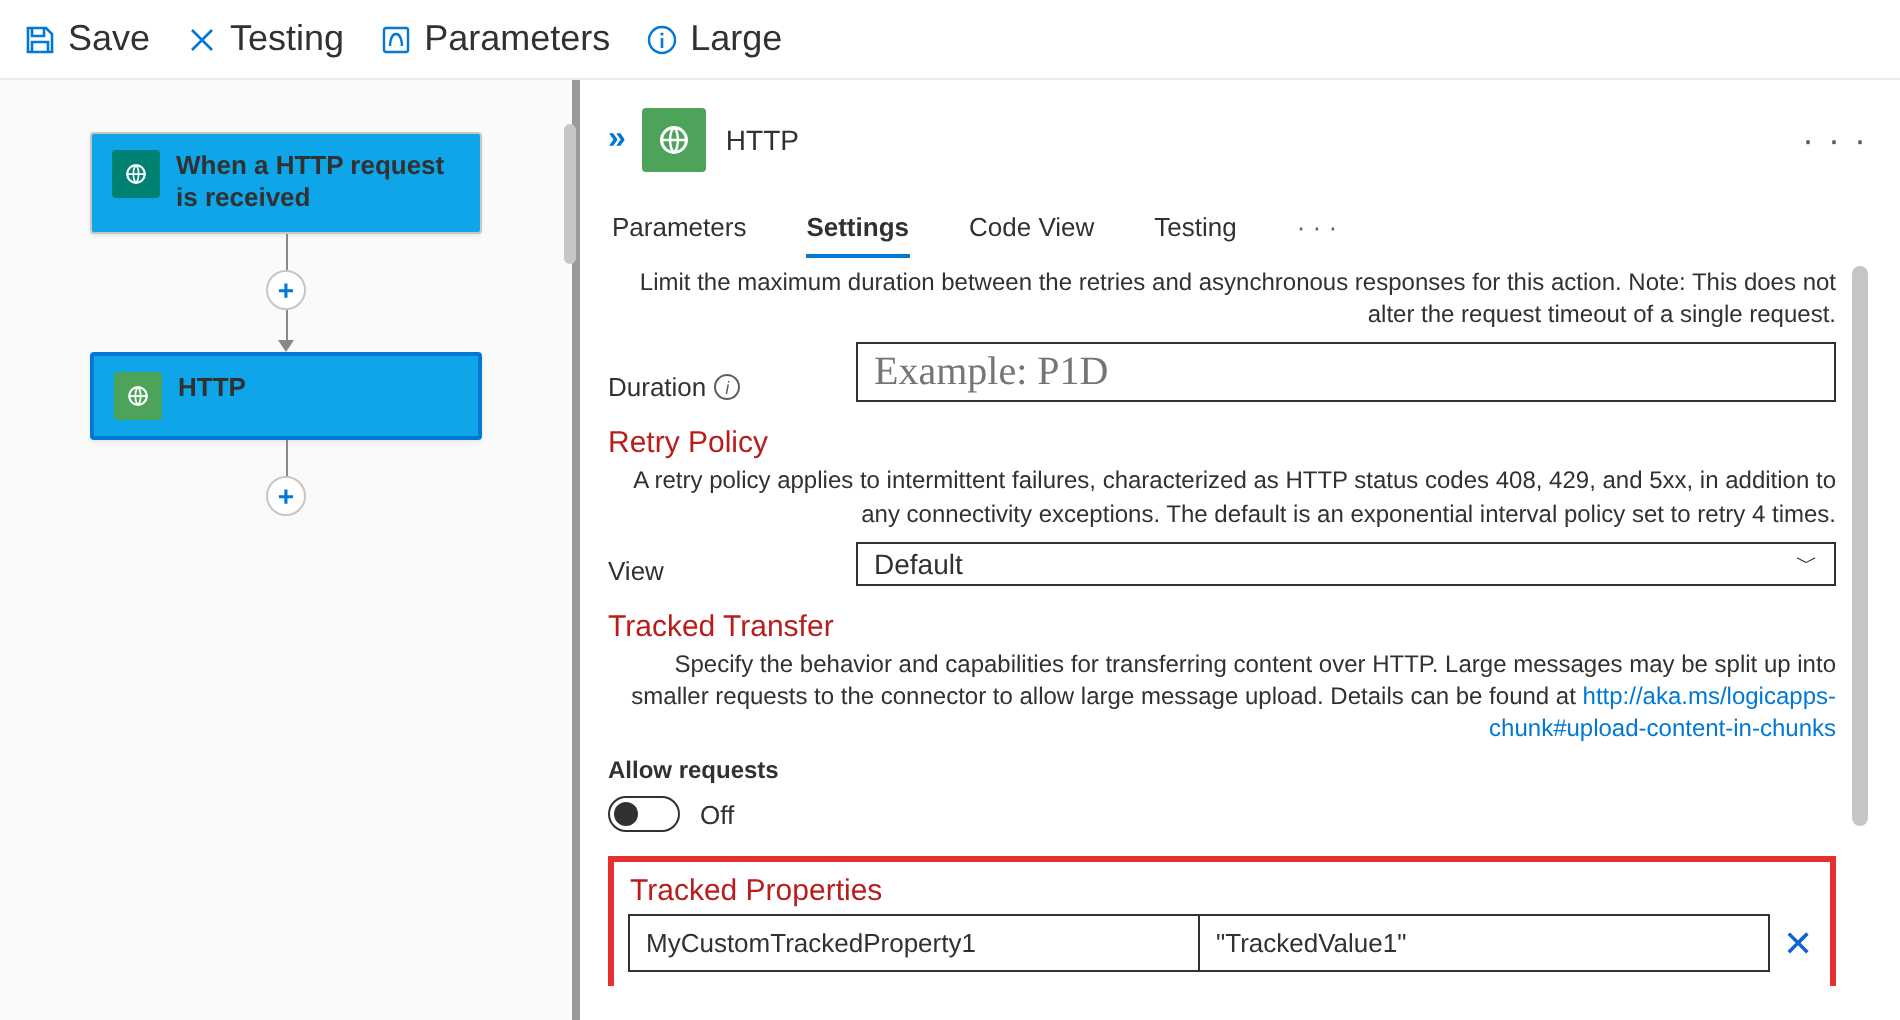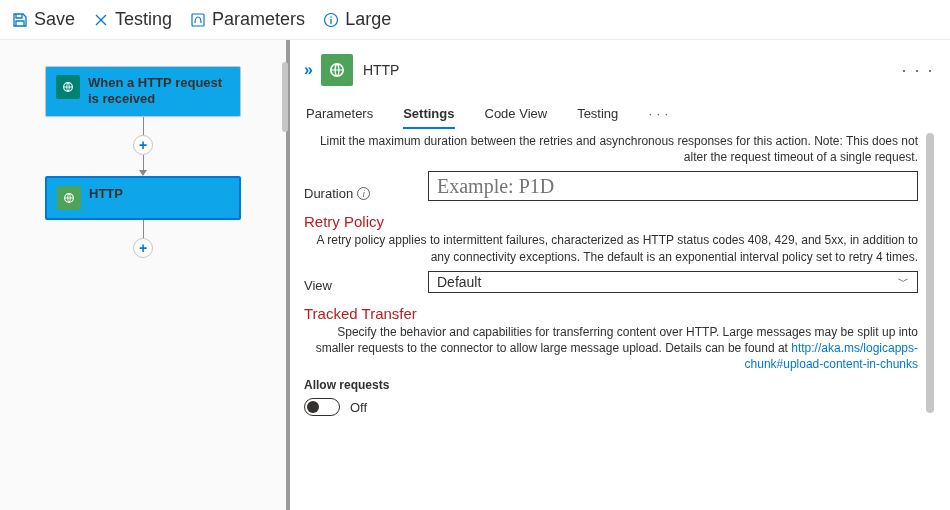--- a/index.html
+++ b/index.html
@@ -197,16 +197,27 @@
         <a class="link">http://aka.ms/logicapps-chunk#upload-content-in-chunks</a>
       </div>
       <div class="sublabel">Allow requests</div>
       <div class="toggle-row">
         <div class="toggle">
             <div class="knob"></div>
           </div>
         <span>Off</span>
       </div>
 
+      <div class="tracked-box">
+        <div class="section-title" style="margin-top:0">Tracked Properties</div>
+        <div class="tp-grid">
+          <div class="cell">MyCustomTrackedProperty1</div>
+          <div class="cell">"TrackedValue1"</div>
+          <div class="xcell">
+              <span class="tp-del">✕</span>
+            </div>
+
+        </div>
+      </div>
 
     </div>
   </div>
 </div>
 
 </body></html>

